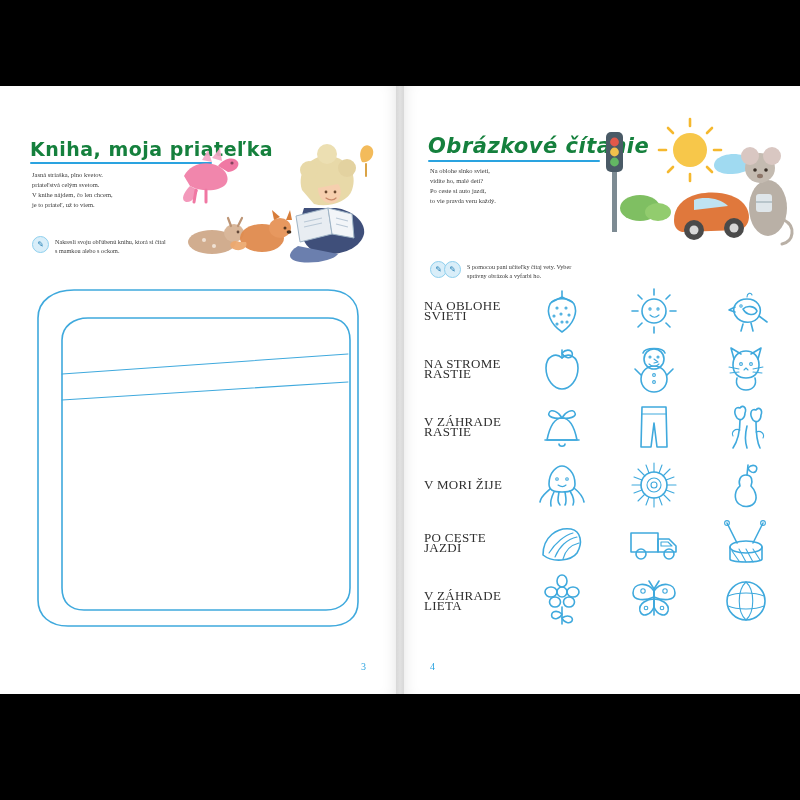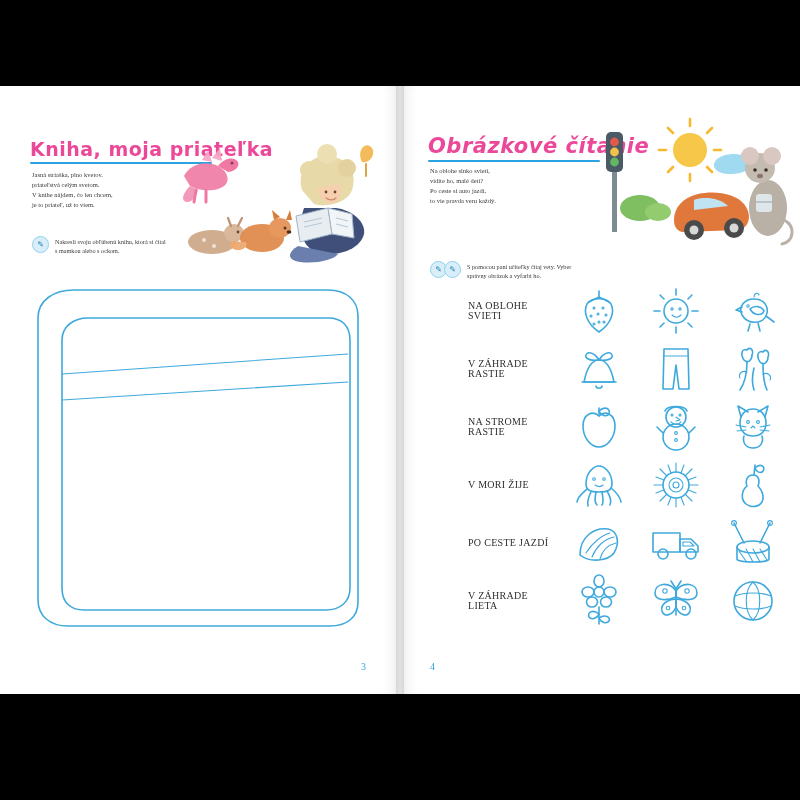--- a/index.html
+++ b/index.html
@@ -55,21 +55,21 @@
     left: 396px;
     top: 86px;
     width: 8px;
     height: 608px;
     background: linear-gradient(to right, rgba(0,0,0,0.10), rgba(0,0,0,0.03), rgba(0,0,0,0.10));
   }
 
   
   .title {
     position: absolute;
-    color: #ec4899;
+    color: #15803d;
     font-family: "DejaVu Sans", sans-serif;
     font-weight: bold;
     letter-spacing: 0.5px;
   }
   .title.left-title {
     left: 30px; top: 52px;
     font-size: 19px;
   }
   .title.right-title {
     left: 28px; top: 48px;
@@ -161,26 +161,25 @@
     width: 368px;
   }
   .grid-row {
     display: flex;
     align-items: center;
     height: 58px;
   }
   .row-label {
     width: 92px;
     font-family: "Liberation Serif", serif;
-    font-size: 10px;
+    font-size: 13px;
     letter-spacing: 0.3px;
     color: #2f2f2f;
     text-transform: uppercase;
     line-height: 10px;
-    margin-left: 44px;
   }
   .row-items {
     flex: 1;
     display: flex;
     justify-content: space-around;
     align-items: center;
   }
   .doodle {
     width: 56px;
     height: 52px;
@@ -428,20 +427,63 @@
                 <path class="stroke" d="M12 18 L6 21 L12 23"></path>
                 <path class="stroke" d="M36 27 L44 33"></path>
                 <path class="stroke" d="M20 35 L18 42 M28 34 L30 42"></path>
                 <path class="stroke-thin" d="M24 8 C24 4, 28 3, 29 6"></path>
               </svg>
             </div>
           </div>
         </div>
 
         <div class="grid-row">
+          <div class="row-label">Na strome rastie</div>
+          <div class="row-items">
+            <div class="doodle">
+              <svg width="44" height="46" viewBox="0 0 44 46">
+                <path class="stroke" d="M22 12 C16 6, 6 10, 6 22 C6 34, 14 43, 22 43 C30 43, 38 34, 38 22 C38 10, 28 6, 22 12 Z"></path>
+                <path class="stroke" d="M22 12 L22 4"></path>
+                <path class="stroke" d="M22 7 C27 2, 34 4, 32 10 C30 13, 24 12, 22 7 Z"></path>
+              </svg>
+            </div>
+            <div class="doodle">
+              <svg width="42" height="48" viewBox="0 0 42 48">
+                <circle class="stroke" cx="21" cy="14" r="10"></circle>
+                <circle class="stroke" cx="21" cy="34" r="13"></circle>
+                <path class="stroke" d="M10 8 C12 2, 30 2, 32 8"></path>
+                <g class="stroke-thin">
+                  <circle cx="17" cy="12" r="1"></circle>
+                    <circle cx="25" cy="12" r="1"></circle>
+                  <path d="M21 14 L25 17 L21 18"></path>
+                  <path d="M16 19 C19 22, 23 22, 26 19"></path>
+                  <circle cx="21" cy="30" r="1.4"></circle>
+                    <circle cx="21" cy="37" r="1.4"></circle>
+                </g>
+                <path class="stroke" d="M8 30 L2 24 M34 30 L40 24"></path>
+              </svg>
+            </div>
+            <div class="doodle">
+              <svg width="42" height="48" viewBox="0 0 42 48">
+                <path class="stroke" d="M8 20 C8 11, 14 6, 21 6 C28 6, 34 11, 34 20 C34 29, 28 33, 21 33 C14 33, 8 29, 8 20 Z"></path>
+                <path class="stroke" d="M9 14 L6 3 L16 9"></path>
+                <path class="stroke" d="M33 14 L36 3 L26 9"></path>
+                <g class="stroke-thin">
+                  <circle cx="16" cy="19" r="1.4"></circle>
+                    <circle cx="26" cy="19" r="1.4"></circle>
+                  <path d="M21 23 L19 25 M21 23 L23 25"></path>
+                  <path d="M14 24 L4 22 M14 27 L5 28 M28 24 L38 22 M28 27 L37 28"></path>
+                </g>
+                <path class="stroke" d="M12 33 C10 40, 14 45, 21 45 C28 45, 32 40, 30 33"></path>
+              </svg>
+            </div>
+          </div>
+        </div>
+
+        <div class="grid-row">
           <div class="row-label">V záhrade rastie</div>
           <div class="row-items">
             <div class="doodle">
               <svg width="46" height="46" viewBox="0 0 46 46">
                 <path class="stroke" d="M23 14 C14 14, 10 26, 8 36 L38 36 C36 26, 32 14, 23 14 Z"></path>
                 <path class="stroke" d="M6 36 L40 36"></path>
                 <path class="stroke" d="M20 40 C20 43, 26 43, 26 40"></path>
                 <path class="stroke" d="M23 14 C20 8, 12 4, 10 9 C8 13, 16 15, 23 14 Z"></path>
                 <path class="stroke" d="M23 14 C26 8, 34 4, 36 9 C38 13, 30 15, 23 14 Z"></path>
               </svg>
@@ -454,63 +496,20 @@
             </div>
             <div class="doodle">
               <svg width="46" height="50" viewBox="0 0 46 50">
                 <path class="stroke" d="M14 16 C10 10, 12 4, 17 6 C20 2, 24 6, 22 11 C22 16, 18 20, 14 16 Z"></path>
                 <path class="stroke" d="M30 18 C26 12, 28 6, 33 8 C36 4, 40 8, 38 13 C38 18, 34 22, 30 18 Z"></path>
                 <path class="stroke" d="M17 18 C17 30, 14 40, 10 46"></path>
                 <path class="stroke" d="M33 20 C33 32, 34 40, 37 46"></path>
                 <path class="stroke" d="M24 24 C22 32, 22 40, 24 46"></path>
                 <path class="stroke-thin" d="M17 28 C12 26, 8 30, 10 34"></path>
                 <path class="stroke-thin" d="M33 30 C38 28, 42 32, 40 36"></path>
-              </svg>
-            </div>
-          </div>
-        </div>
-
-        <div class="grid-row">
-          <div class="row-label">Na strome rastie</div>
-          <div class="row-items">
-            <div class="doodle">
-              <svg width="44" height="46" viewBox="0 0 44 46">
-                <path class="stroke" d="M22 12 C16 6, 6 10, 6 22 C6 34, 14 43, 22 43 C30 43, 38 34, 38 22 C38 10, 28 6, 22 12 Z"></path>
-                <path class="stroke" d="M22 12 L22 4"></path>
-                <path class="stroke" d="M22 7 C27 2, 34 4, 32 10 C30 13, 24 12, 22 7 Z"></path>
-              </svg>
-            </div>
-            <div class="doodle">
-              <svg width="42" height="48" viewBox="0 0 42 48">
-                <circle class="stroke" cx="21" cy="14" r="10"></circle>
-                <circle class="stroke" cx="21" cy="34" r="13"></circle>
-                <path class="stroke" d="M10 8 C12 2, 30 2, 32 8"></path>
-                <g class="stroke-thin">
-                  <circle cx="17" cy="12" r="1"></circle>
-                    <circle cx="25" cy="12" r="1"></circle>
-                  <path d="M21 14 L25 17 L21 18"></path>
-                  <path d="M16 19 C19 22, 23 22, 26 19"></path>
-                  <circle cx="21" cy="30" r="1.4"></circle>
-                    <circle cx="21" cy="37" r="1.4"></circle>
-                </g>
-                <path class="stroke" d="M8 30 L2 24 M34 30 L40 24"></path>
-              </svg>
-            </div>
-            <div class="doodle">
-              <svg width="42" height="48" viewBox="0 0 42 48">
-                <path class="stroke" d="M8 20 C8 11, 14 6, 21 6 C28 6, 34 11, 34 20 C34 29, 28 33, 21 33 C14 33, 8 29, 8 20 Z"></path>
-                <path class="stroke" d="M9 14 L6 3 L16 9"></path>
-                <path class="stroke" d="M33 14 L36 3 L26 9"></path>
-                <g class="stroke-thin">
-                  <circle cx="16" cy="19" r="1.4"></circle>
-                    <circle cx="26" cy="19" r="1.4"></circle>
-                  <path d="M21 23 L19 25 M21 23 L23 25"></path>
-                  <path d="M14 24 L4 22 M14 27 L5 28 M28 24 L38 22 M28 27 L37 28"></path>
-                </g>
-                <path class="stroke" d="M12 33 C10 40, 14 45, 21 45 C28 45, 32 40, 30 33"></path>
               </svg>
             </div>
           </div>
         </div>
 
         <div class="grid-row">
           <div class="row-label">V mori žije</div>
           <div class="row-items">
             <div class="doodle">
               <svg width="50" height="46" viewBox="0 0 50 46">

